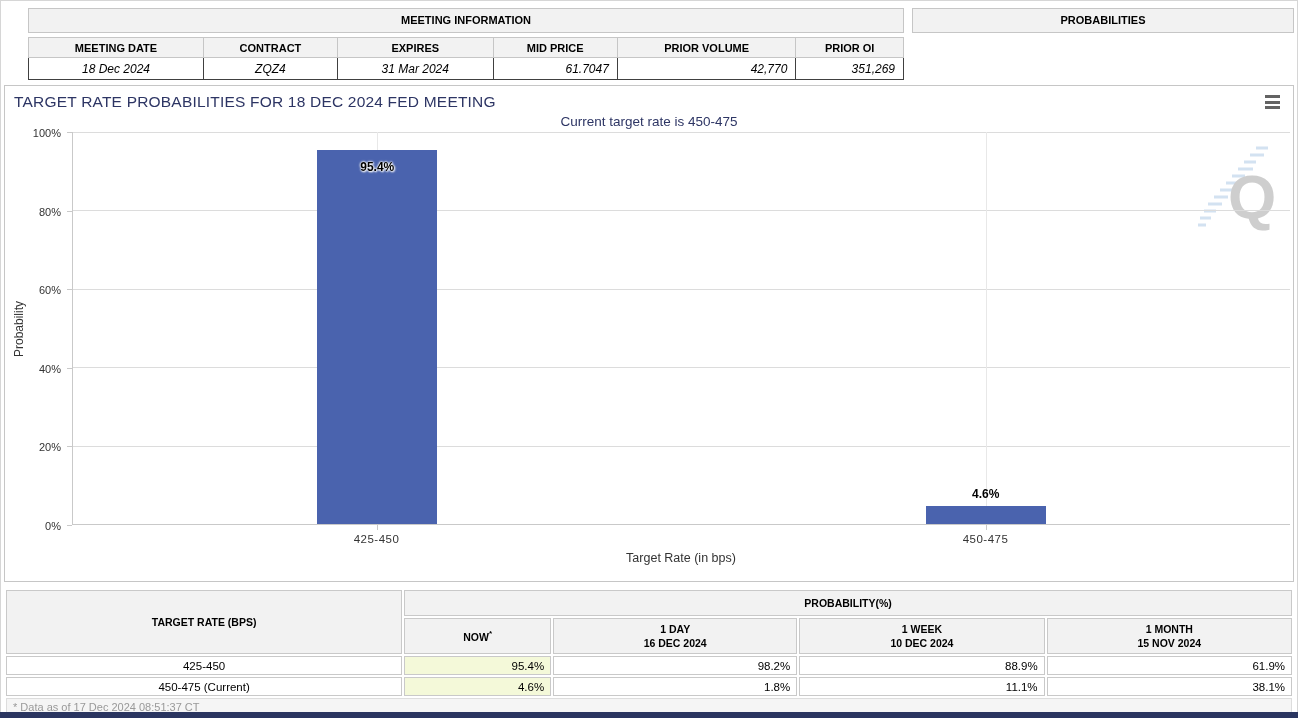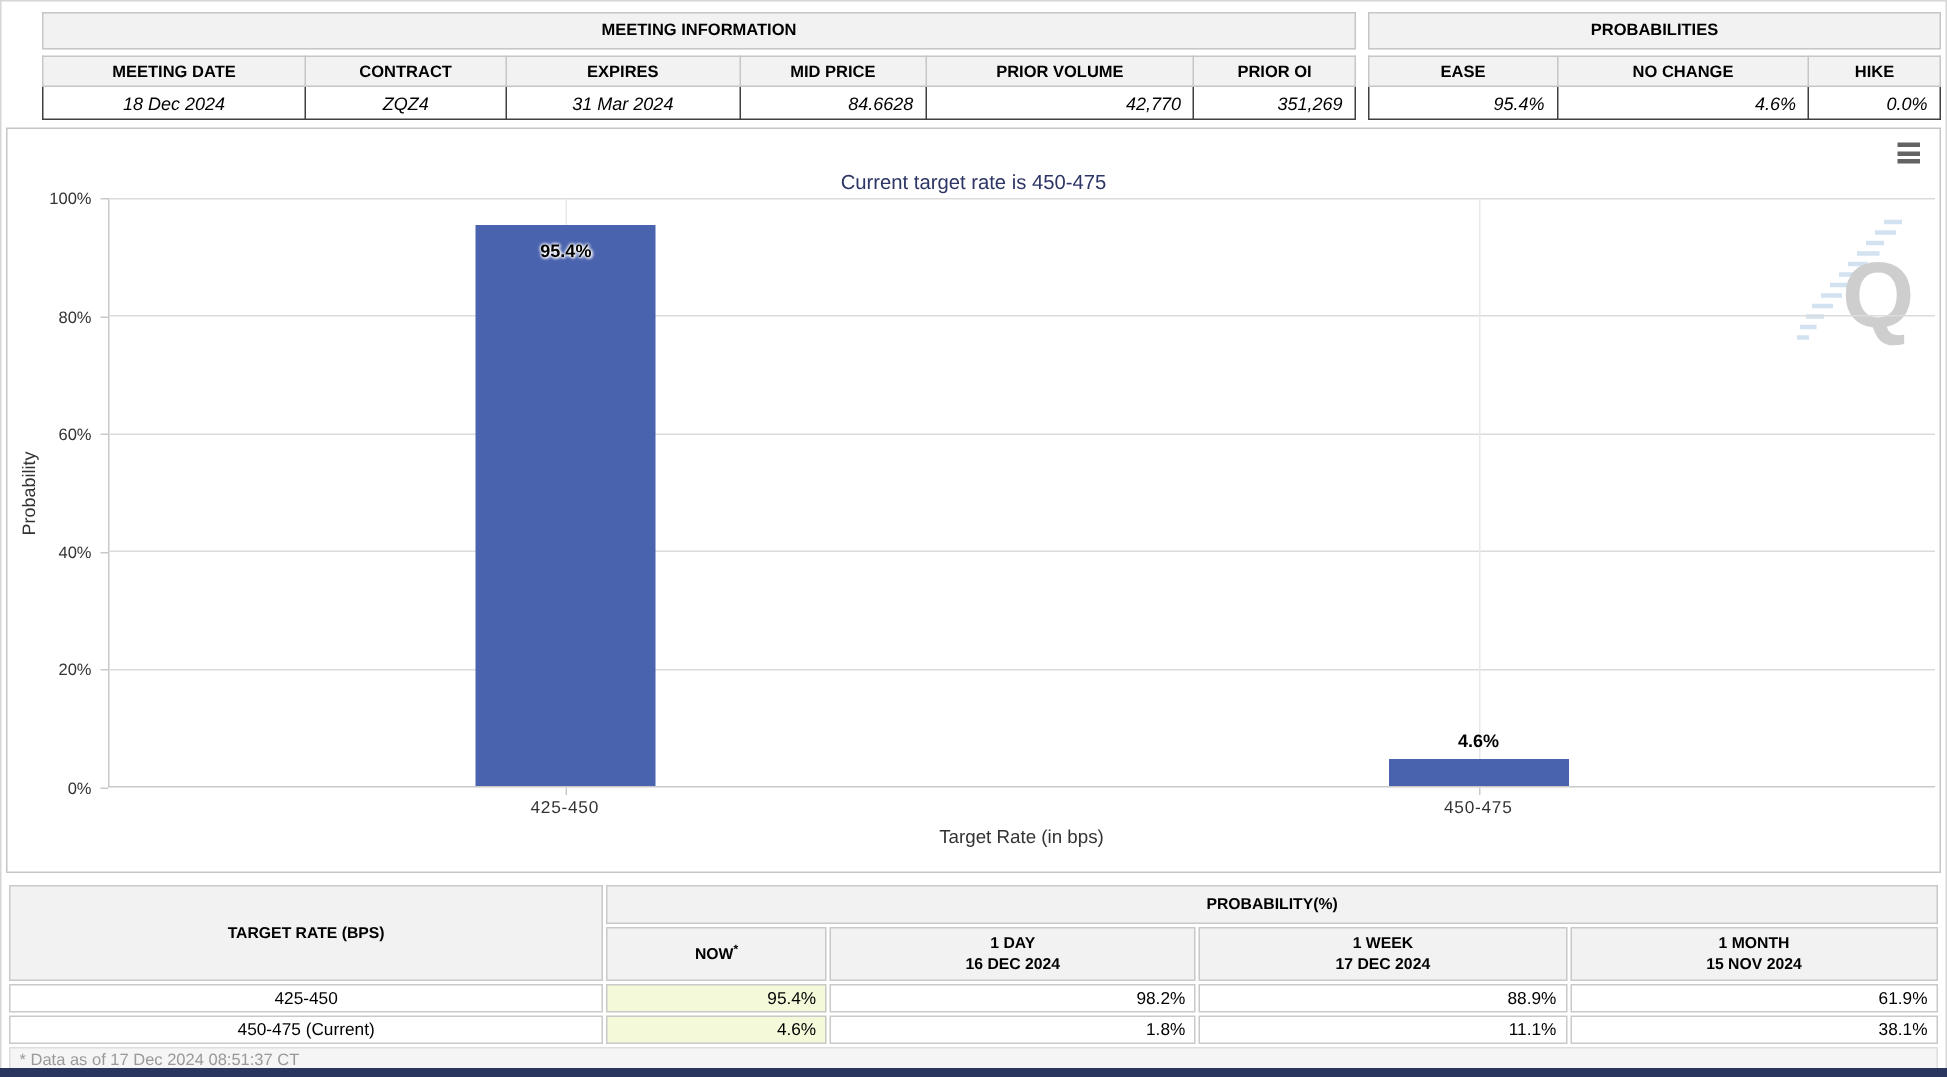--- a/index.html
+++ b/index.html
@@ -133,52 +133,34 @@
       <th>CONTRACT</th>
       <th>EXPIRES</th>
       <th>MID PRICE</th>
       <th>PRIOR VOLUME</th>
       <th>PRIOR OI</th>
     </tr>
     <tr>
       <td>18 Dec 2024</td>
       <td>ZQZ4</td>
       <td>31 Mar 2024</td>
-      <td class="num">84.6628</td>
+      <td class="num">61.7047</td>
       <td class="num">42,770</td>
       <td class="num">351,269</td>
     </tr>
   </tbody>
     </table>
 </div>
 
 <div class="info-block" id="prob-block">
   <div class="block-title">PROBABILITIES</div>
-  <table class="grid-table">
-    <colgroup>
-        <col style="width:33%">
-        <col style="width:44%">
-        <col style="width:23%">
-      </colgroup>
-    <tbody>
-        <tr>
-      <th>EASE</th>
-      <th>NO CHANGE</th>
-      <th>HIKE</th>
-    </tr>
-    <tr>
-      <td class="num">95.4%</td>
-      <td class="num">4.6%</td>
-      <td class="num">0.0%</td>
-    </tr>
-  </tbody>
-    </table>
 </div>
 
 <div class="chart-panel">
+  <div class="chart-title">TARGET RATE PROBABILITIES FOR 18 DEC 2024 FED MEETING</div>
   <div class="chart-menu" title="Chart context menu">
     <span></span>
     <span></span>
     <span></span>
   </div>
   <div class="chart-subtitle">Current target rate is 450-475</div>
   <div class="y-title">Probability</div>
   <div class="y-gutter">
       <div class="ytick" style="bottom: calc(0% - 7px);">0%</div>
       <div class="ytickmark" style="bottom: calc(0% - 1px);"></div>
@@ -250,21 +232,21 @@
   <tr>
     <th class="sub">
       <span>NOW</span><sup>*</sup>
     </th>
     <th class="sub">
       <div>1 DAY</div>
       <div>16 DEC 2024</div>
     </th>
     <th class="sub">
       <div>1 WEEK</div>
-      <div>17 DEC 2024</div>
+      <div>10 DEC 2024</div>
     </th>
     <th class="sub">
       <div>1 MONTH</div>
       <div>15 NOV 2024</div>
     </th>
   </tr>
   <tr>
     <td class="rate">425-450</td>
     <td class="val now-col">95.4%</td>
     <td class="val">98.2%</td>

